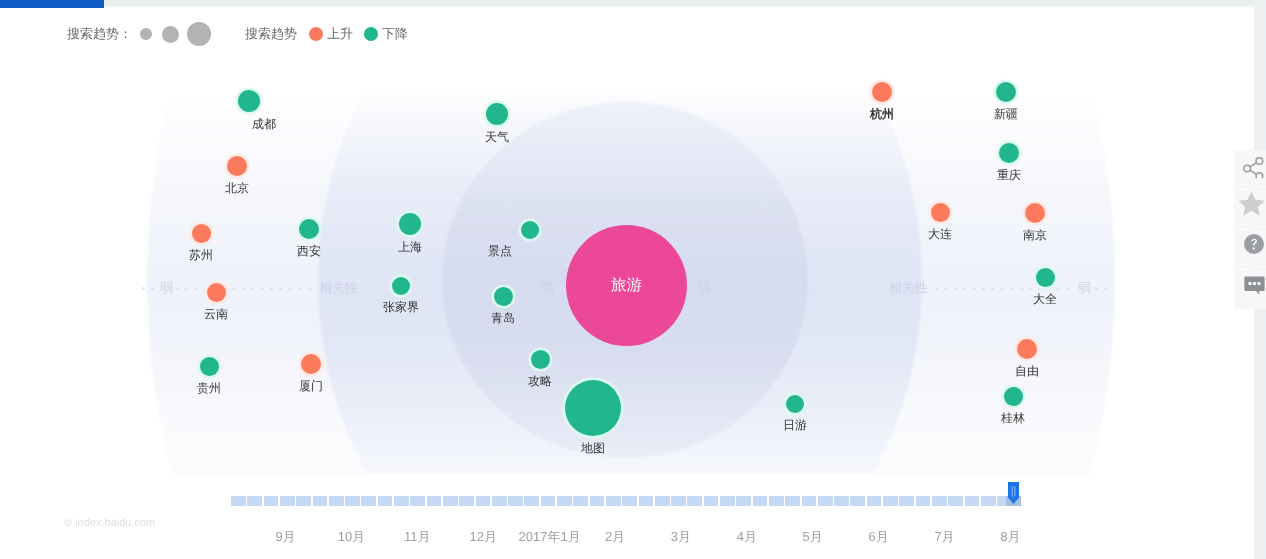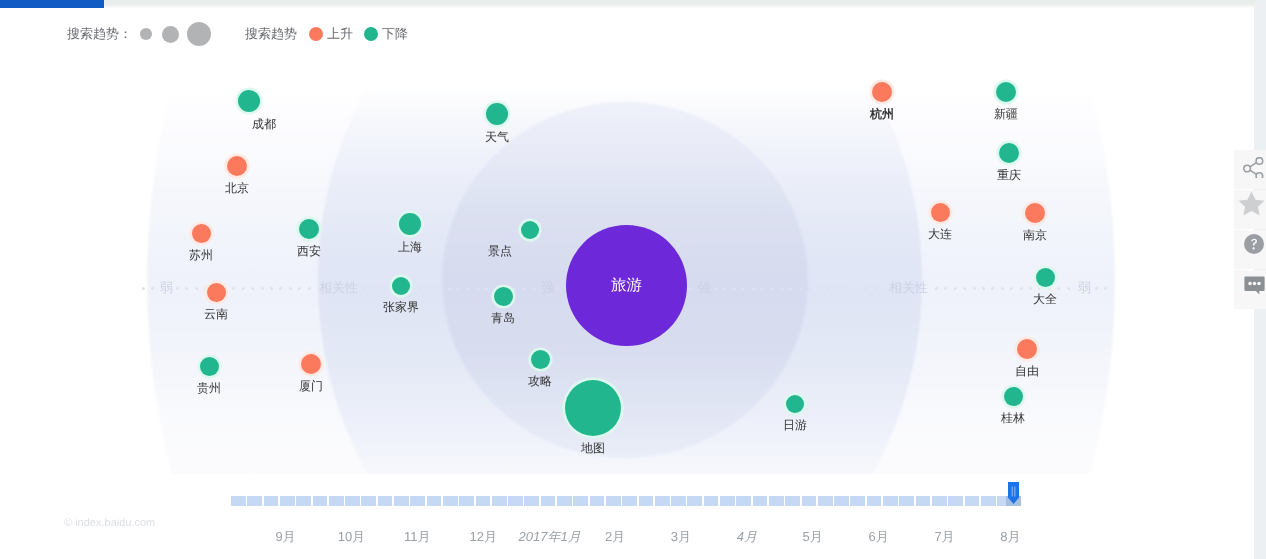--- a/index.html
+++ b/index.html
@@ -258,21 +258,21 @@
         <div class="blabel" style="left: 940px; top: 226.5px;">大连</div>
         <div class="bub" style="height: 20px; width: 20px; left: 1025px; top: 203px; background: rgb(251, 122, 94); box-shadow: rgb(253, 234, 228) 0px 0px 0px 2.6px;"></div>
         <div class="blabel" style="left: 1035px; top: 228px;">南京</div>
         <div class="bub" style="height: 19px; width: 19px; left: 1035.5px; top: 267.5px; background: rgb(34, 182, 142); box-shadow: rgb(220, 248, 239) 0px 0px 0px 2.6px;"></div>
         <div class="blabel" style="left: 1045px; top: 291.5px;">大全</div>
         <div class="bub" style="height: 20px; width: 20px; left: 1017px; top: 339px; background: rgb(251, 122, 94); box-shadow: rgb(253, 234, 228) 0px 0px 0px 2.6px;"></div>
         <div class="blabel" style="left: 1027px; top: 364px;">自由</div>
         <div class="bub" style="height: 19px; width: 19px; left: 1003.5px; top: 386.5px; background: rgb(34, 182, 142); box-shadow: rgb(220, 248, 239) 0px 0px 0px 2.6px;"></div>
         <div class="blabel" style="left: 1013px; top: 410.5px;">桂林</div>
       </div>
-    <div id="center-node" style="height: 121px; width: 121px; left: 566px; top: 225px; background: #6d28d9;">
+    <div id="center-node" style="height: 121px; width: 121px; left: 566px; top: 225px; background: #ec4899;">
       <span>旅游</span>
     </div>
   </div>
 
   <div id="wm">© index.baidu.com</div>
 
   <div id="tl">
     <div id="tl-track">
         <span class="tl-seg" style="left: 0px; width: 14.8px;"></span>
         <span class="tl-seg" style="left: 16.3px; width: 14.8px;"></span>
@@ -328,24 +328,24 @@
       <svg width="13" height="24" viewBox="0 0 13 24">
         <path d="M1 1 H12 V16.5 L6.5 23 L1 16.5 Z" fill="#1a73e8"></path>
         <rect x="4.6" y="5.5" width="1.2" height="10" fill="#7eb3f2"></rect>
         <rect x="7.2" y="5.5" width="1.2" height="10" fill="#7eb3f2"></rect>
       </svg>
     </div>
   <span class="tick" style="left: 285.5px;">9月</span>
       <span class="tick" style="left: 351.4px;">10月</span>
       <span class="tick" style="left: 417.3px;">11月</span>
       <span class="tick" style="left: 483.2px;">12月</span>
-      <span class="tick" style="left: 549.6px; font-style: italic;">2017年1月</span>
+      <span class="tick" style="left: 549.6px;">2017年1月</span>
       <span class="tick" style="left: 615px;">2月</span>
       <span class="tick" style="left: 680.9px;">3月</span>
-      <span class="tick" style="left: 746.8px; font-style: italic;">4月</span>
+      <span class="tick" style="left: 746.8px;">4月</span>
       <span class="tick" style="left: 812.7px;">5月</span>
       <span class="tick" style="left: 878.6px;">6月</span>
       <span class="tick" style="left: 944.5px;">7月</span>
       <span class="tick" style="left: 1010.4px;">8月</span>
     </div>
 
   <div id="rail">
     <div class="rail-btn" style="top:0px"></div>
     <div class="rail-btn" style="top:40px"></div>
     <div class="rail-btn" style="top:80px"></div>

